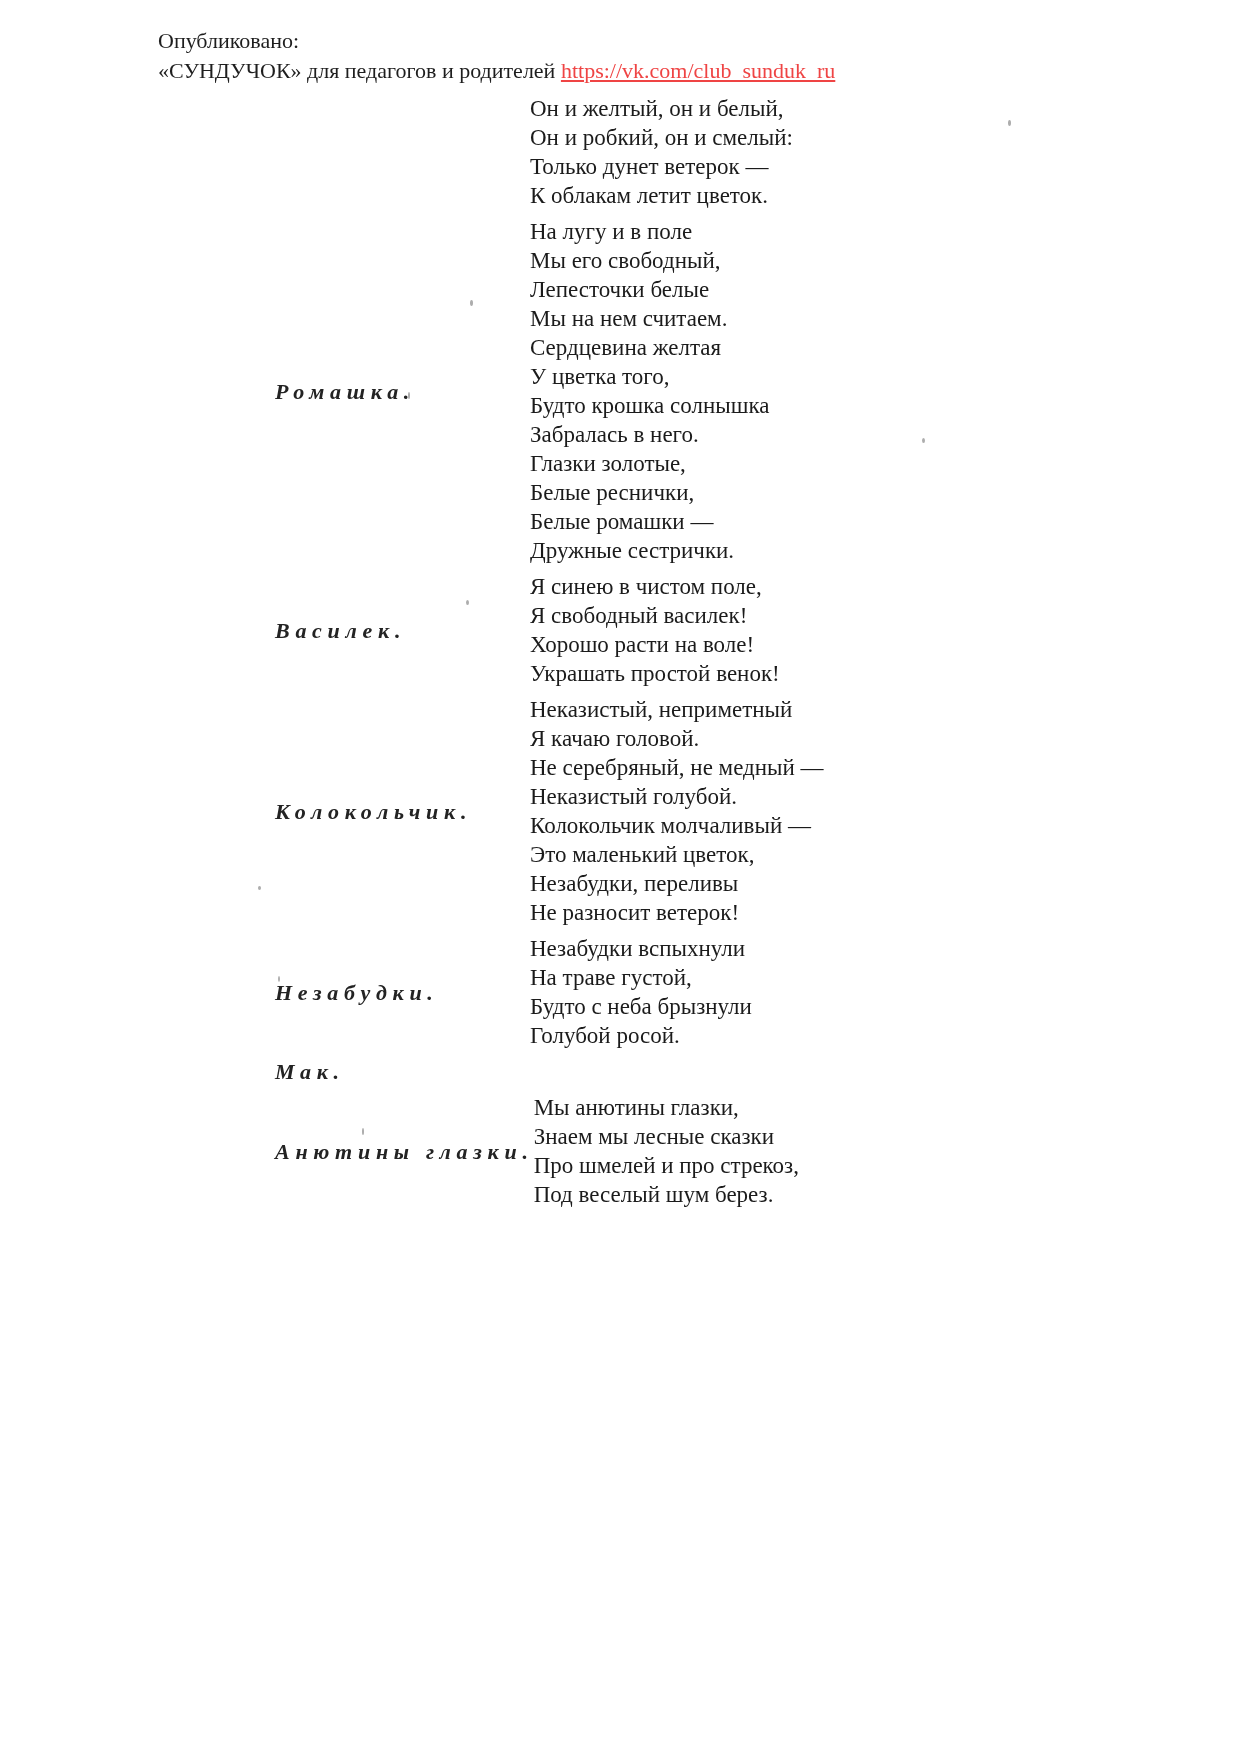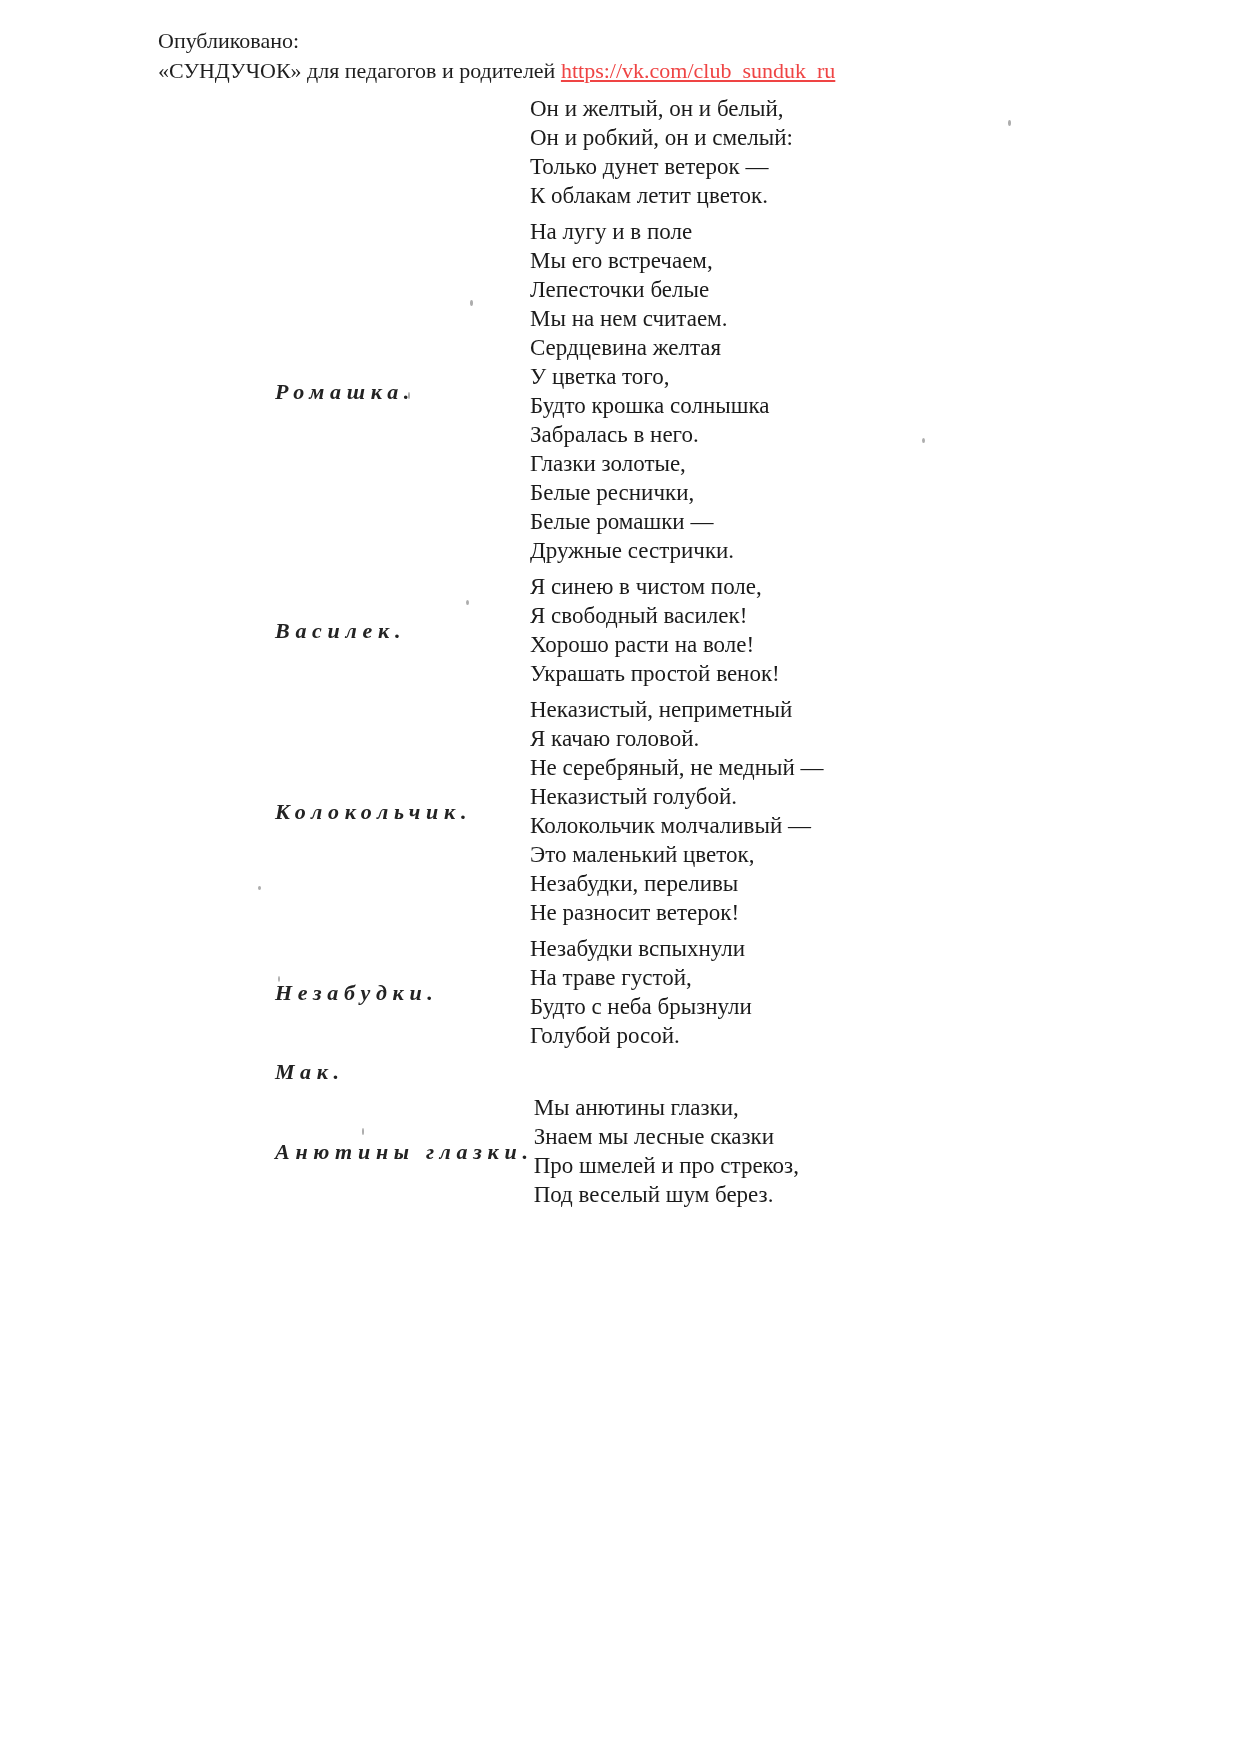--- a/index.html
+++ b/index.html
@@ -85,21 +85,21 @@
           <div class="line">Он и желтый, он и белый,</div>
           <div class="line">Он и робкий, он и смелый:</div>
           <div class="line">Только дунет ветерок —</div>
           <div class="line">К облакам летит цветок.</div>
         </div>
       </div>
       <div class="section">
         <div class="speaker">Ромашка.</div>
         <div class="lines">
           <div class="line">На лугу и в поле</div>
-          <div class="line">Мы его встречаем,</div>
+          <div class="line">Мы его свободный,</div>
           <div class="line">Лепесточки белые</div>
           <div class="line">Мы на нем считаем.</div>
           <div class="line">Сердцевина желтая</div>
           <div class="line">У цветка того,</div>
           <div class="line">Будто крошка солнышка</div>
           <div class="line">Забралась в него.</div>
           <div class="line">Глазки золотые,</div>
           <div class="line">Белые реснички,</div>
           <div class="line">Белые ромашки —</div>
           <div class="line">Дружные сестрички.</div>

